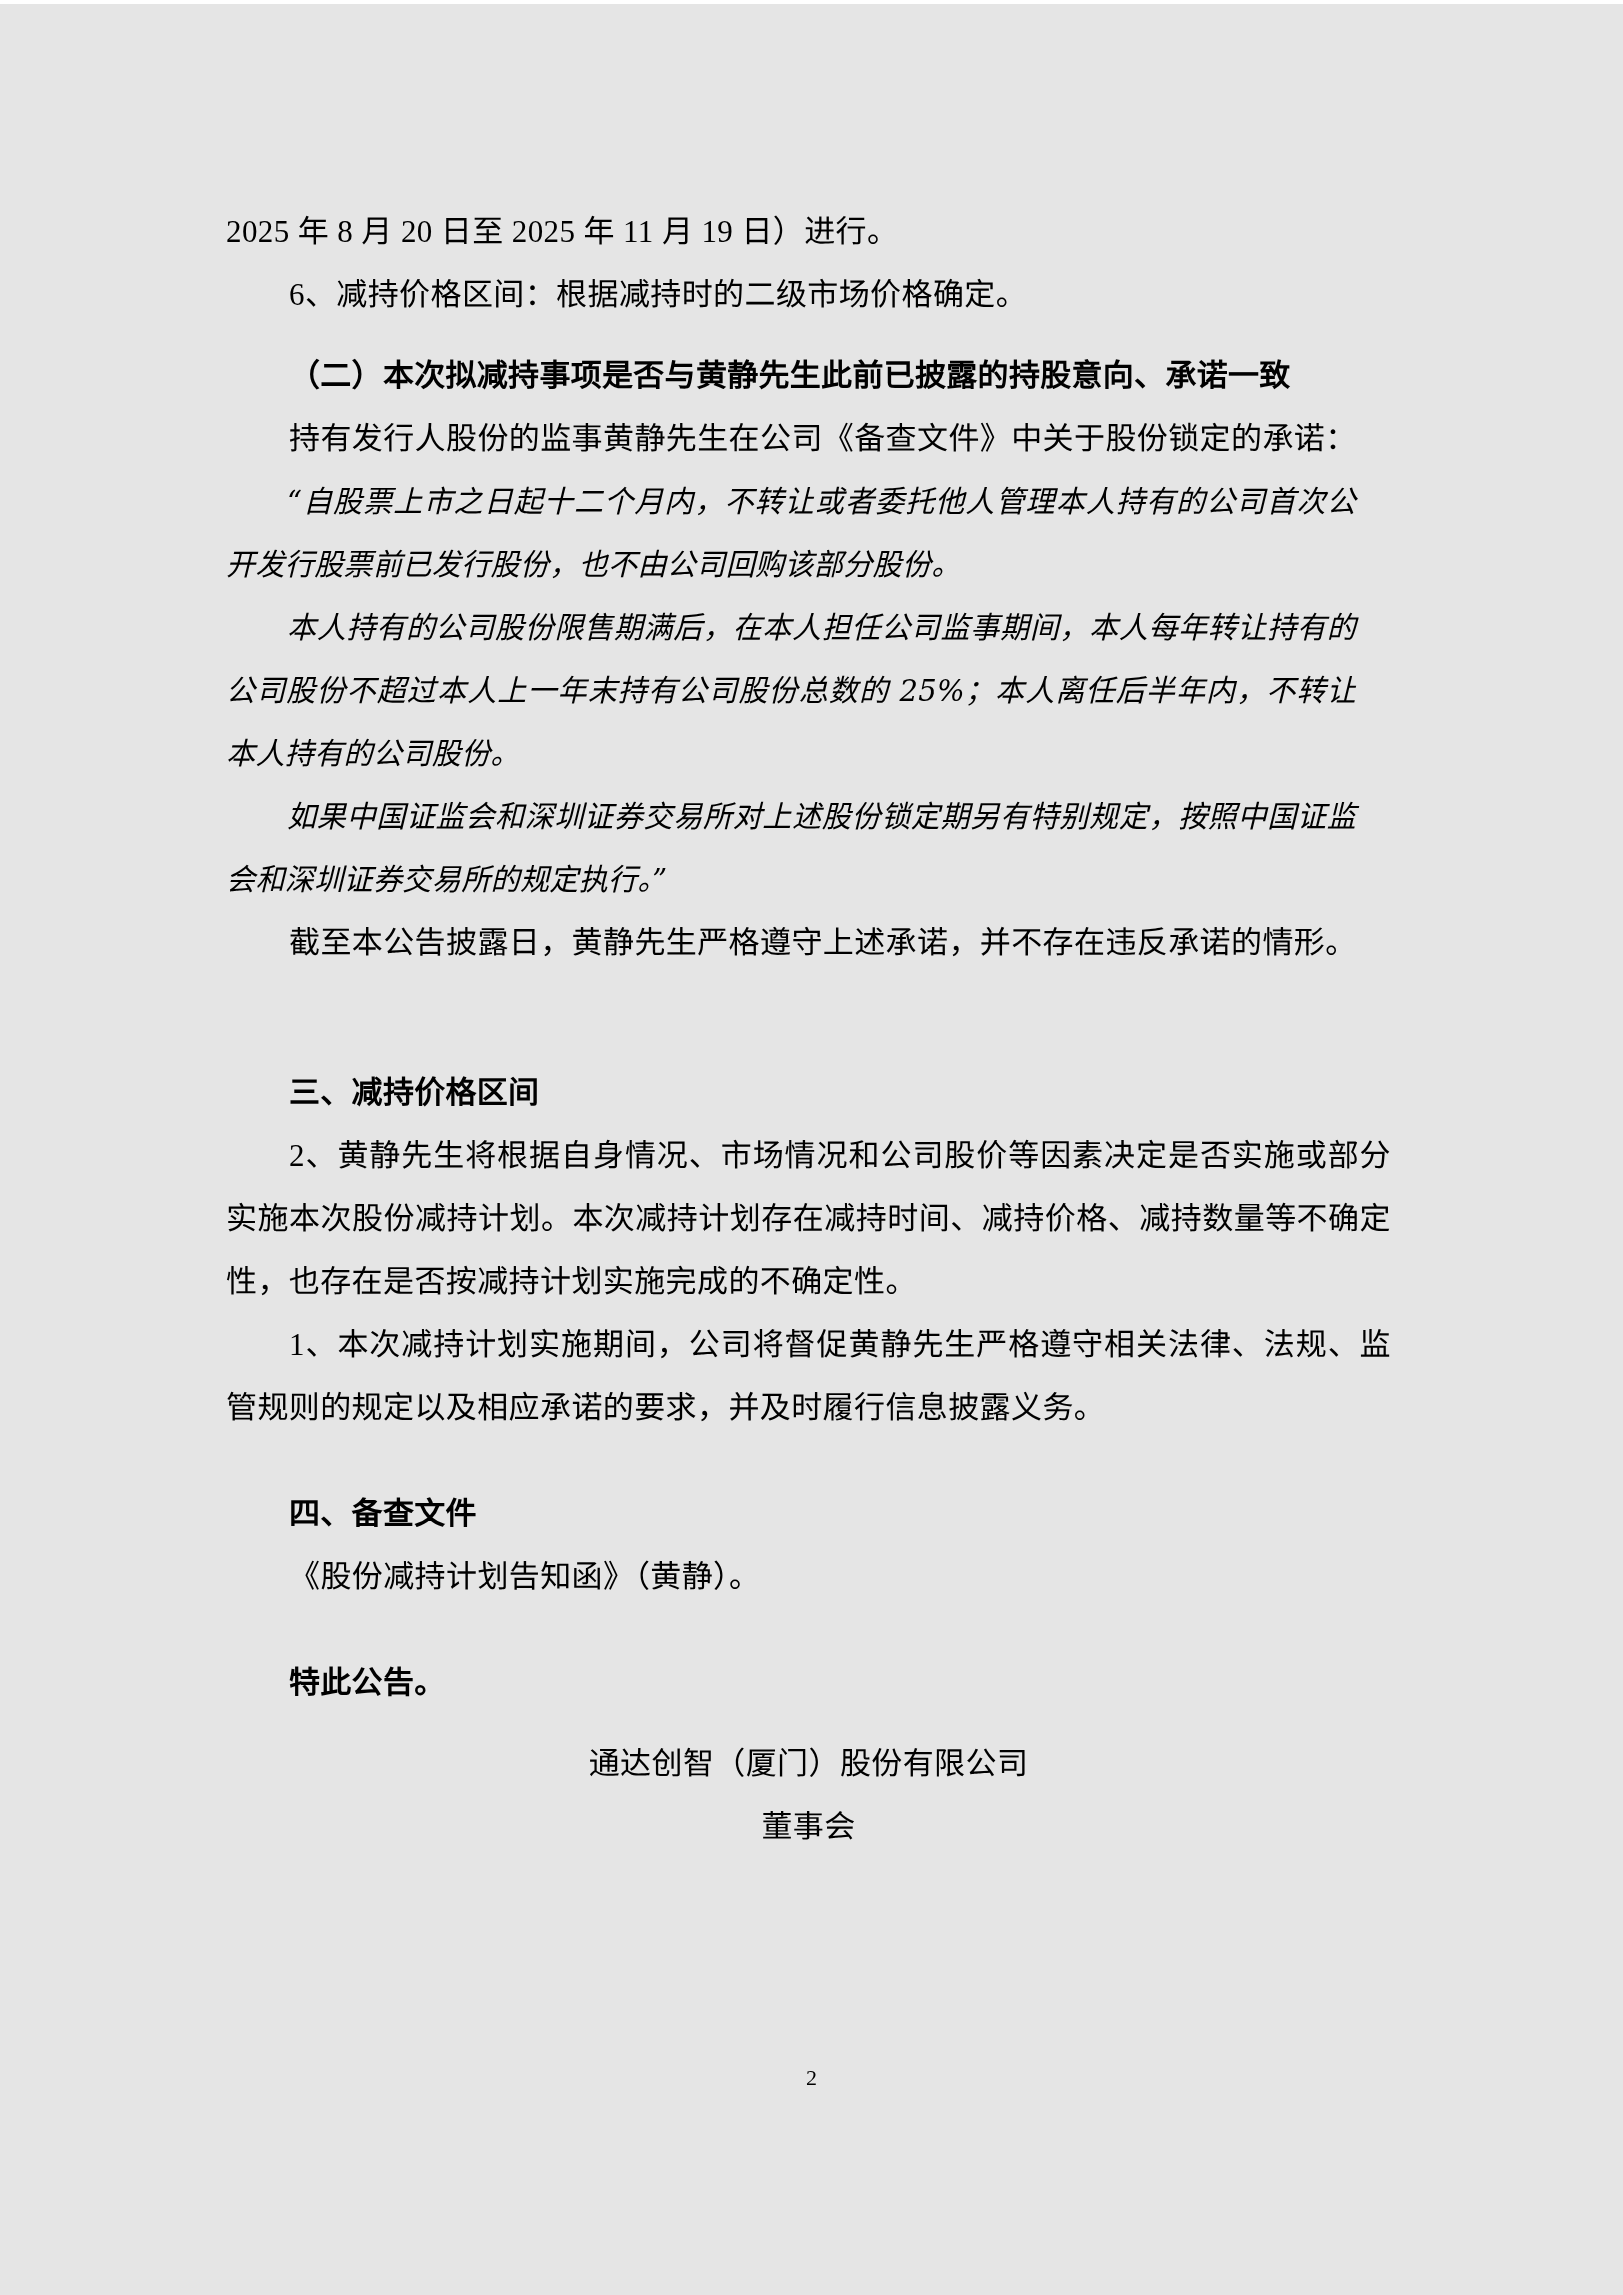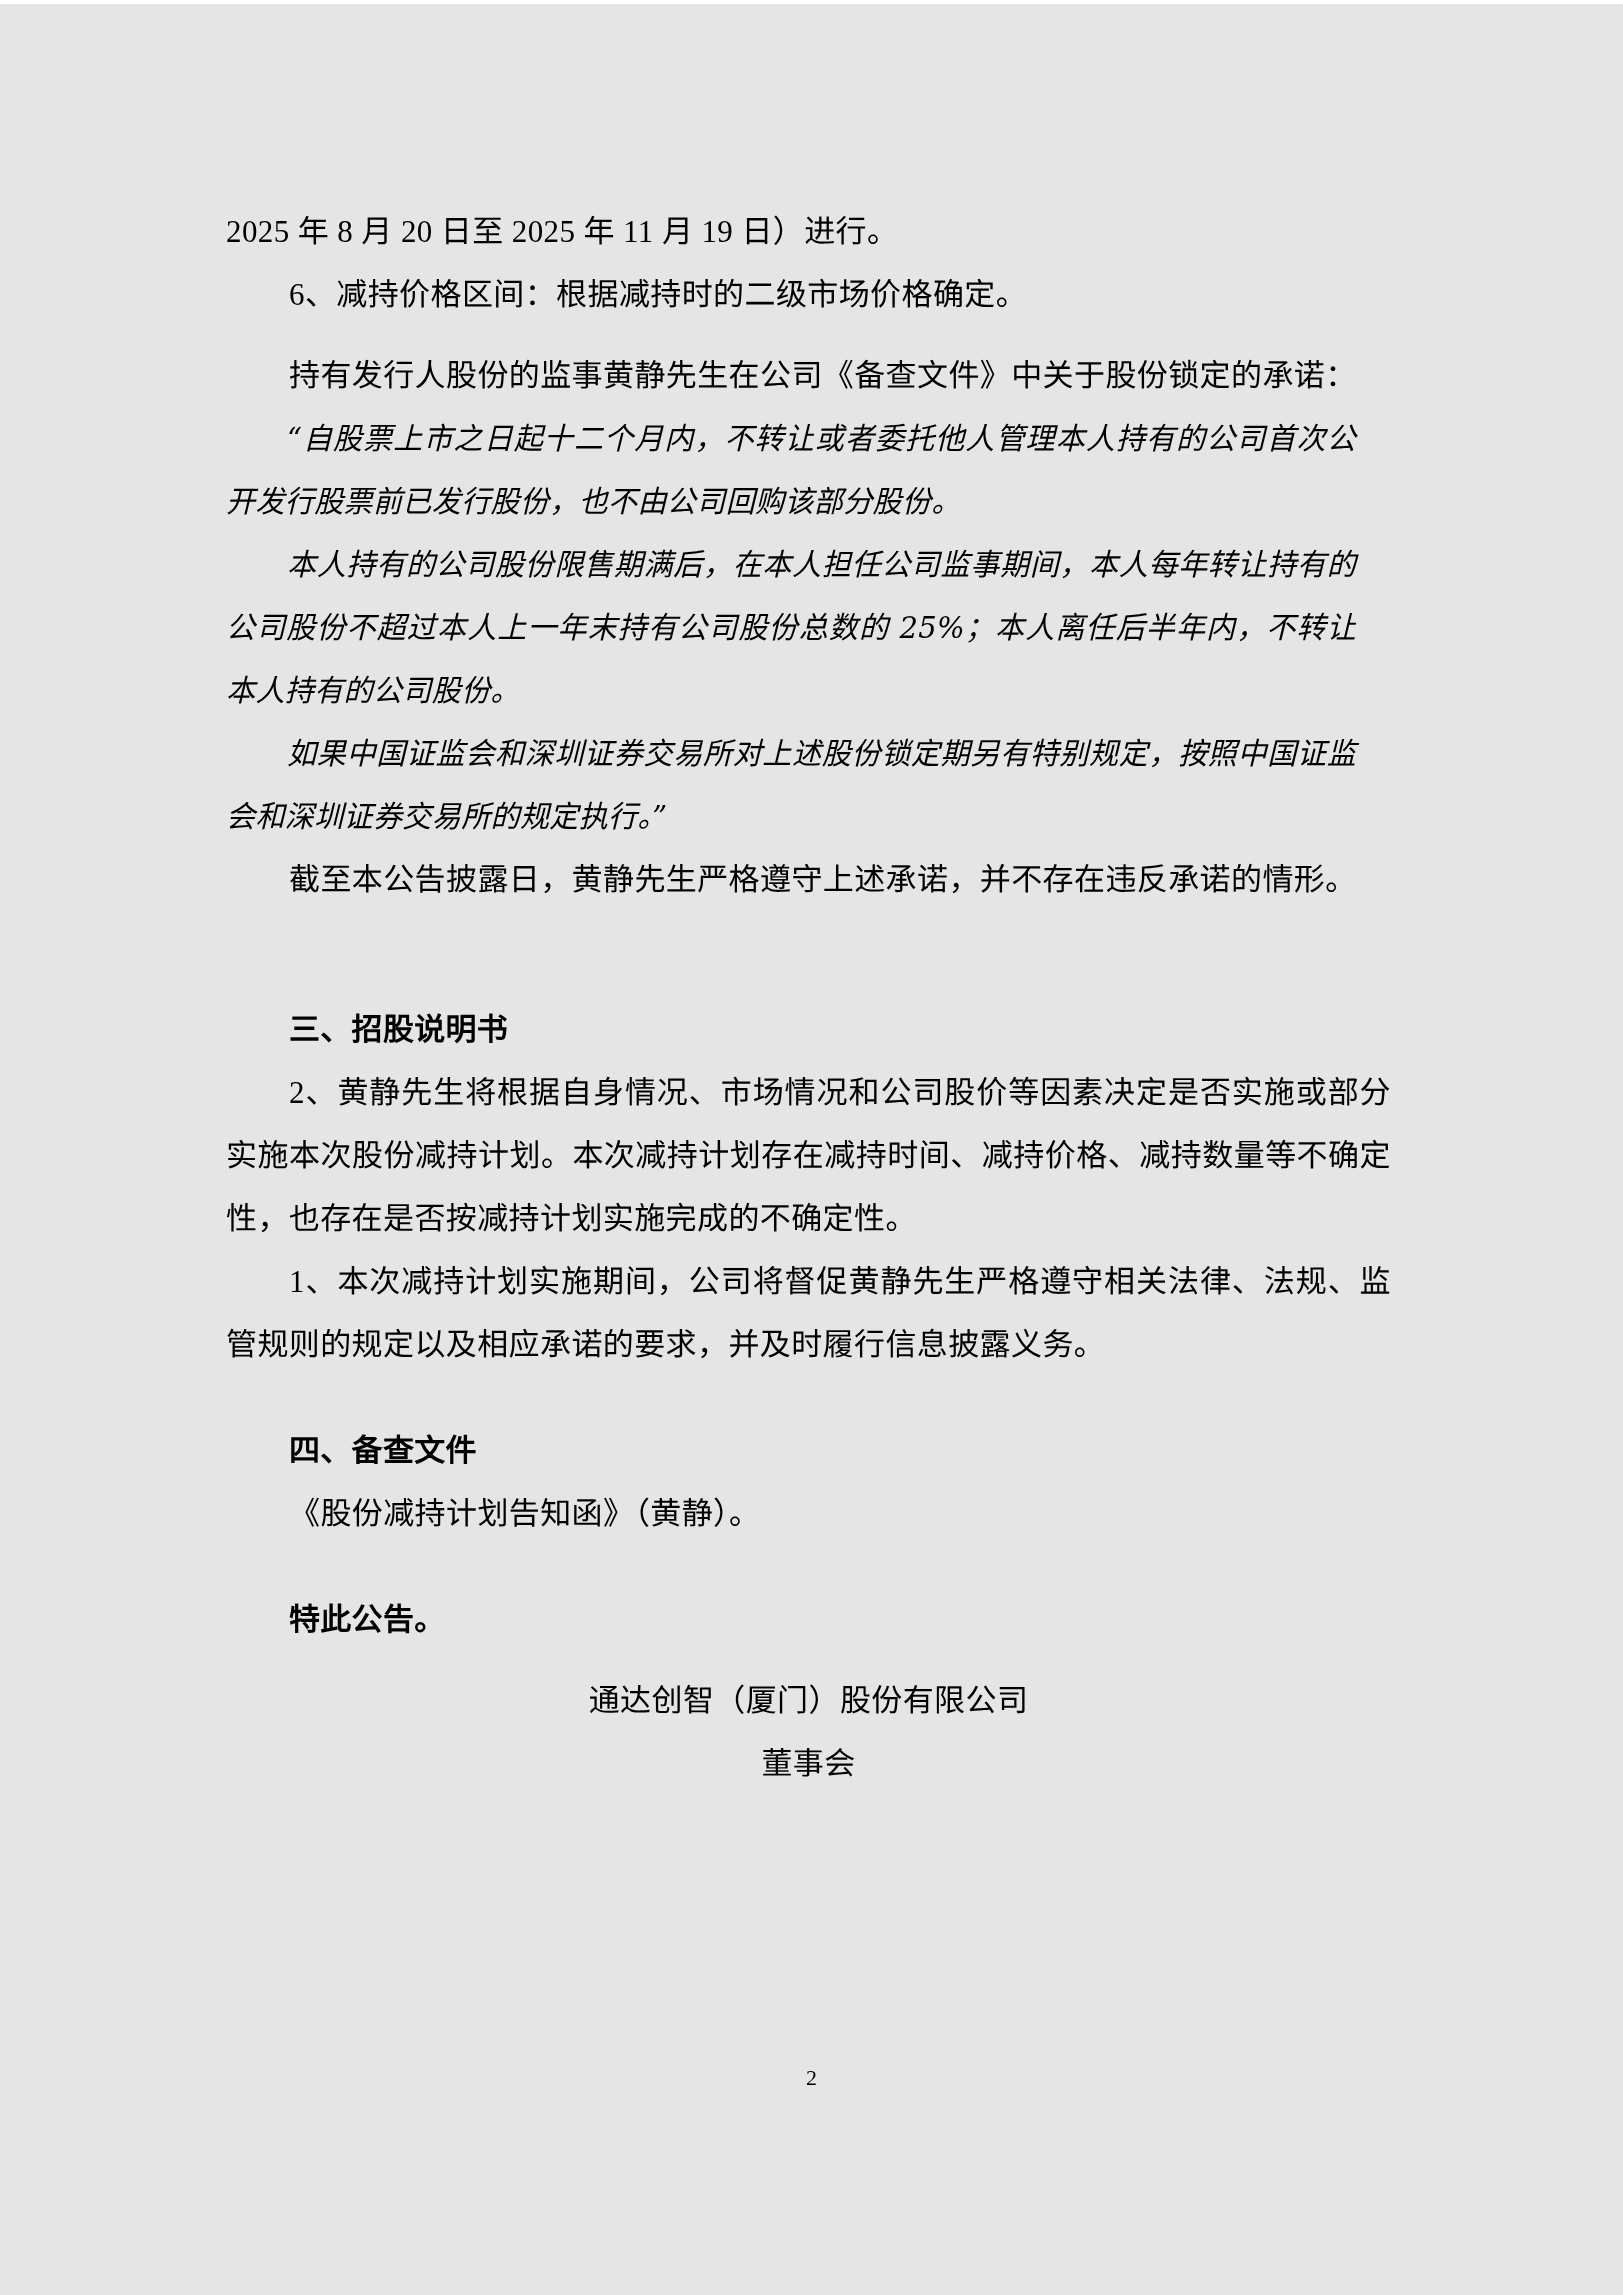--- a/index.html
+++ b/index.html
@@ -108,37 +108,38 @@
 <div class="page">
 
   <div class="content">
 
     <p class="p">2025 年 8 月 20 日至 2025 年 11 月 19 日）进行。</p>
 
     <p class="p indent">6、减持价格区间：根据减持时的二级市场价格确定。</p>
 
     <div class="gap-sm"></div>
 
+    <p class="h-bold indent">（二）本次拟减持事项是否与黄静先生此前已披露的持股意向、承诺一致</p>
 
     <p class="p indent">持有发行人股份的监事黄静先生在公司《备查文件》中关于股份锁定的承诺：</p>
 
     <p class="p-quote indent">“自股票上市之日起十二个月内，不转让或者委托他人管理本人持有的公司首次公开发行股票前已发行股份，也不由公司回购该部分股份。</p>
 
     <p class="p-quote indent">本人持有的公司股份限售期满后，在本人担任公司监事期间，本人每年转让持有的公司股份不超过本人上一年末持有公司股份总数的 25%；本人离任后半年内，不转让本人持有的公司股份。</p>
 
     <p class="p-quote indent">如果中国证监会和深圳证券交易所对上述股份锁定期另有特别规定，按照中国证监会和深圳证券交易所的规定执行。”</p>
 
     <p class="p indent">截至本公告披露日，黄静先生严格遵守上述承诺，并不存在违反承诺的情形。</p>
 
     <div class="gap-sm"></div>
 
 
     <div class="gap-lg"></div>
 
-    <p class="h-sec">三、招股说明书</p>
+    <p class="h-sec">三、减持价格区间</p>
 
     <p class="p indent">2、黄静先生将根据自身情况、市场情况和公司股价等因素决定是否实施或部分实施本次股份减持计划。本次减持计划存在减持时间、减持价格、减持数量等不确定性，也存在是否按减持计划实施完成的不确定性。</p>
 
     <p class="p indent">1、本次减持计划实施期间，公司将督促黄静先生严格遵守相关法律、法规、监管规则的规定以及相应承诺的要求，并及时履行信息披露义务。</p>
 
     <div class="gap-md"></div>
 
     <p class="h-sec">四、备查文件</p>
 
     <p class="p indent">《股份减持计划告知函》（黄静）。</p>

